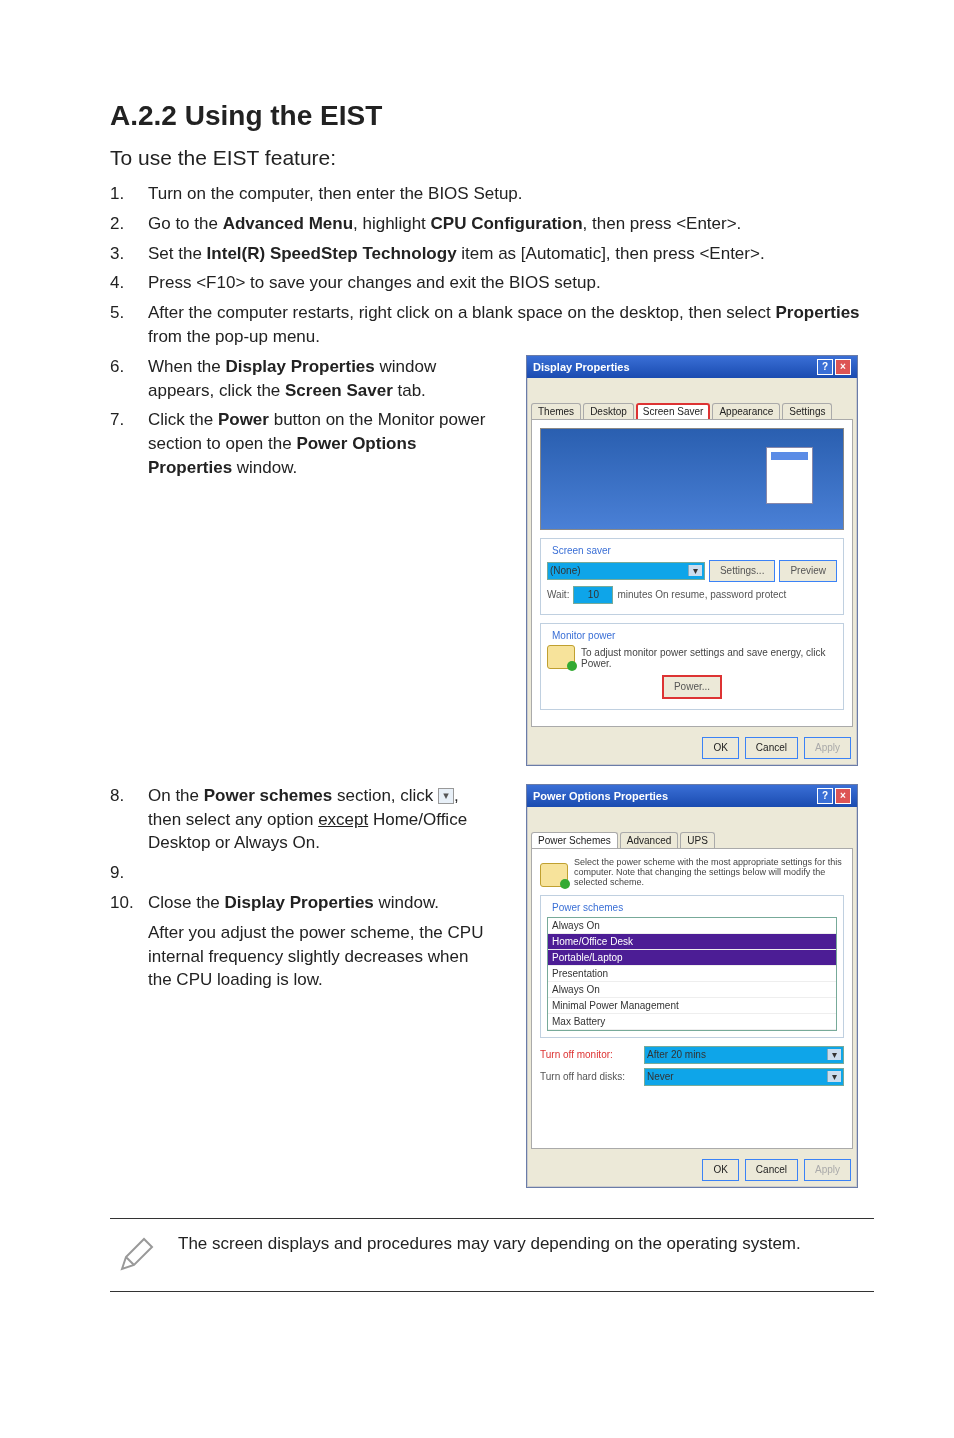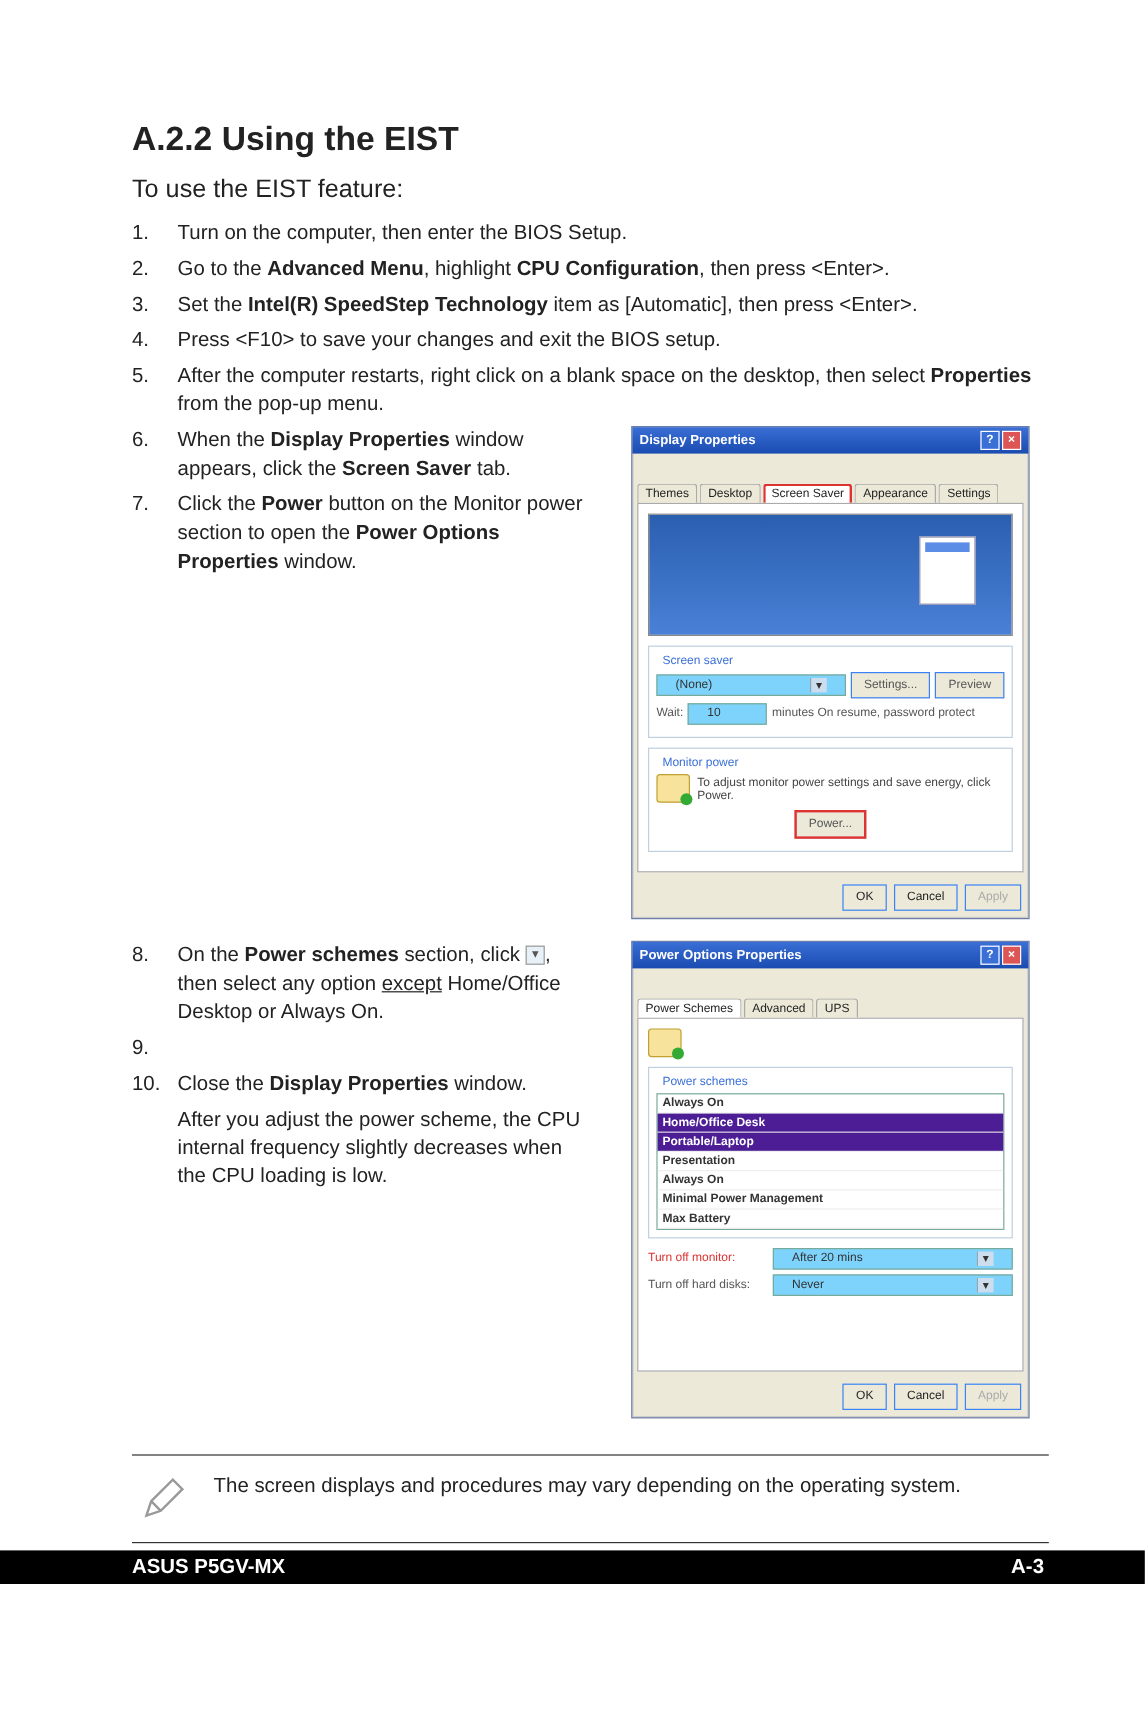--- a/index.html
+++ b/index.html
@@ -90,31 +90,31 @@
   .win-tabs { display:flex; padding: 4px 4px 0 4px; gap:2px; font-size:10px; }
   .win-tab { background:#ece9d8; border:1px solid #aaa; border-bottom:none; padding:2px 6px; border-radius:3px 3px 0 0;margin-top:21px; }
   .win-tab.active { border:2px solid #d33; border-bottom:none; background:#fff; padding:1px 5px; }
   .win-body { background:#fff; margin:0 4px 4px 4px; border:1px solid #aaa; padding:8px; }
   .preview-box { height:100px; background:linear-gradient(#2a5fb0,#4a80d6); border:1px solid #888; margin-bottom:8px; position:relative;}
   .preview-inner { position:absolute; right:30px; top:18px; width:45px; height:55px; background:#fff; border:1px solid #88a; }
   .preview-inner:before{content:"";position:absolute;left:4px;top:4px;right:4px;height:8px;background:#5b8ce6;}
   .fieldset { border:1px solid #c0d0e0; padding:6px; margin-bottom:8px; }
   .fieldset .legend { color:#3a6fd6; font-size:10px; margin:-12px 0 4px 2px; background:#fff; display:inline-block; padding:0 3px;}
   .field-row { display:flex; align-items:center; gap:4px; margin-bottom:4px; font-size:10px; color:#555;}
-  .sel { flex:1; border:1px solid #7a9; height:16px; background:#7dd3fc; display:flex; align-items:center; padding:0 15px; color:#333;}
+  .sel { flex:1; border:1px solid #7a9; height:16px; background:#0ea5e9; display:flex; align-items:center; padding:0 2px; color:#333;justify-content:center;}
   .sel .dd { margin-left:auto; background:#cde; width:13px; text-align:center; border-left:1px solid #8ab;}
   .btn { border:1px solid #3b82f6; background:#ece9d8; padding:1px 10px; font-size:10px; height:18px; display:inline-flex; align-items:center;}
   .btn.red { border:2px solid #d33; }
   .row-end { display:flex; gap:6px; justify-content:flex-end; padding:6px; }
   .monitor-row {display:flex;align-items:flex-end;gap:6px;font-size:10px;color:#444;}
   .monitor-ico{width:26px;height:22px;background:#f7e39b;border:1px solid #c0a030;border-radius:3px;position:relative;}
   .monitor-ico:after{content:"";position:absolute;right:-3px;bottom:-3px;width:10px;height:10px;border-radius:50%;background:#3a3;}
 
   .scheme-list{border:1px solid #7a9;font-size:10px;}
-  .scheme-row{padding:2px 4px;border-bottom:1px solid #eee;color:#333;font-weight:bold;}
+  .scheme-row{padding:2px 4px;border-bottom:1px solid #eee;color:#333;}
   .scheme-row.sel1{background:#4c1d95;color:#fff;}
 
   .note-box {
     display: flex;
     align-items: flex-start;
     gap: 20px;
     border-top: 1px solid #333;
     border-bottom: 1px solid #333;
     padding: 14px 4px;
     margin-top: 20px;
@@ -291,20 +291,21 @@
           </div>
         </div>
         <div class="win-tabs">
           <div class="win-tab" style="background:#fff">Power Schemes</div>
           <div class="win-tab">Advanced</div>
           <div class="win-tab">UPS</div>
         </div>
         <div class="win-body">
           <div class="monitor-row" style="margin-bottom:8px">
             <div class="monitor-ico"></div>
+            <span style="flex:1;font-size:9px">Select the power scheme with the most appropriate settings for this computer. Note that changing the settings below will modify the selected scheme.</span>
           </div>
           <div class="fieldset">
             <div class="legend">Power schemes</div>
             <div class="scheme-list">
               <div class="scheme-row">Always On</div>
               <div class="scheme-row sel1">Home/Office Desk</div>
               <div class="scheme-row sel1">Portable/Laptop</div>
               <div class="scheme-row">Presentation</div>
               <div class="scheme-row">Always On</div>
               <div class="scheme-row">Minimal Power Management</div>
@@ -338,20 +339,14 @@
 
   <div class="note-box">
     <div class="note-icon">
       <svg width="40" height="40" viewBox="0 0 40 40">
           <path d="M6 34 L10 22 L28 4 L36 12 L18 30 Z M10 22 L18 30" fill="none" stroke="#999" stroke-width="2"></path>
         </svg>
     </div>
     <div class="note-text">The screen displays and procedures may vary depending on the operating system.</div>
   </div>
 
-  <div class="footer-wrap">
-    <div class="footer">
-      <span>ASUS P5GV-MX</span>
-      <span>A-3</span>
-    </div>
-  </div>
 
 </div>
 
 </body></html>

